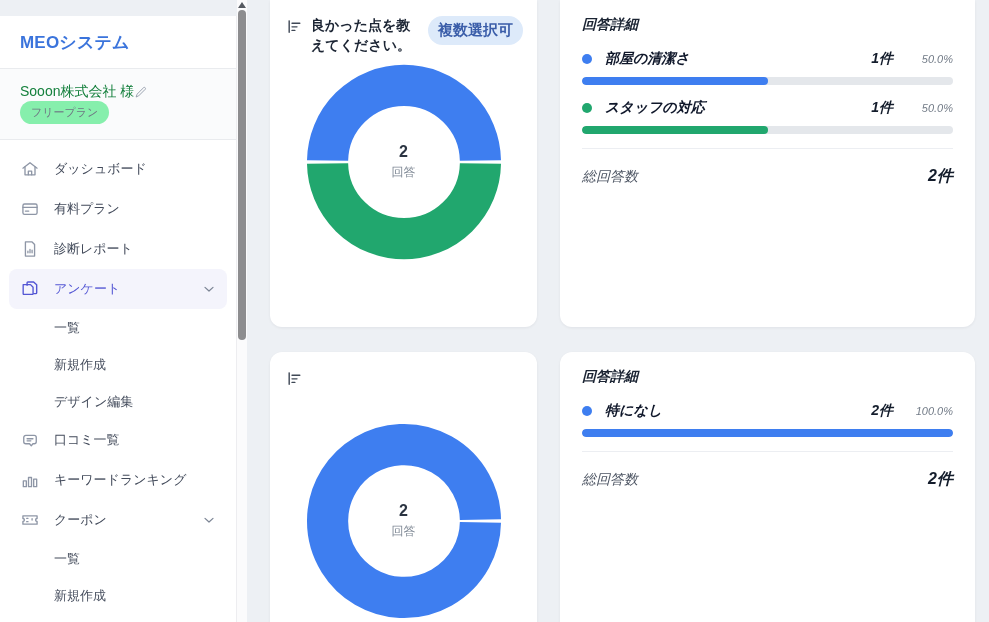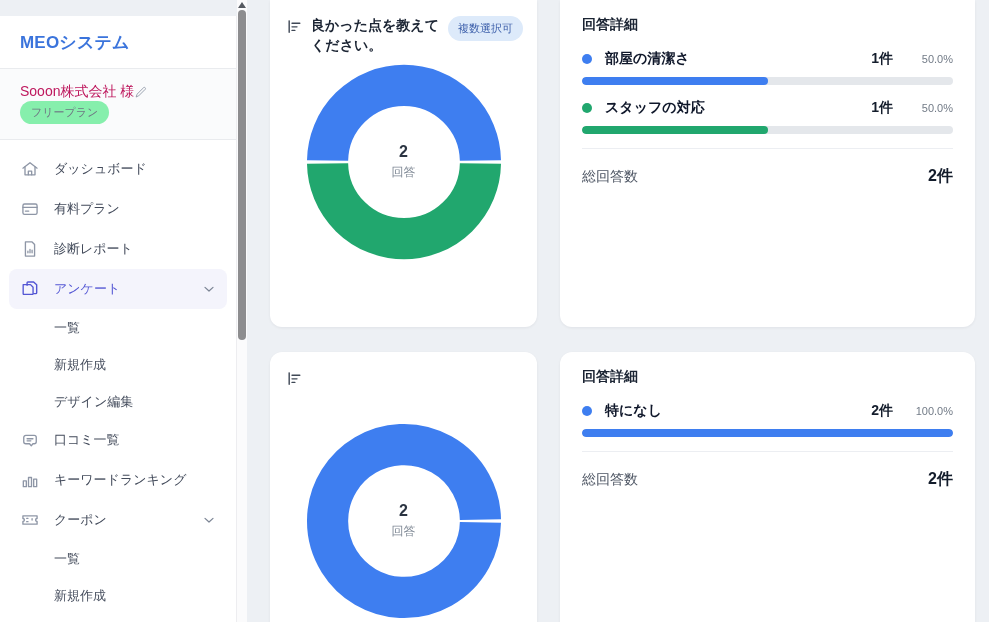--- a/index.html
+++ b/index.html
@@ -12,21 +12,21 @@
   }
 
   
   .sidebar {
     position:absolute; left:0; top:16px; width:237px; height:622px;
     background:#ffffff; border-right:1px solid #ededf0;
   }
   .sb-header { padding:15px 20px 14px; border-bottom:1px solid #e9ebee; }
   .sb-title { font-size:17px; font-weight:700; color:#3b74dc; letter-spacing:.2px; }
   .sb-account { background:#fafbfc; padding:14px 20px 15px; border-bottom:1px solid #e9ebee; }
-  .sb-name-row { display:flex; align-items:center; font-size:14px; color:#be185d; font-weight:500; }
+  .sb-name-row { display:flex; align-items:center; font-size:14px; color:#15803d; font-weight:500; }
   .sb-plan {
     display:inline-block; background:#86efac; color:#6e7683;
     font-size:11px; padding:4px 11px; border-radius:999px;
   }
   .nav { padding:9px 9px 0; }
   .nav-item {
     display:flex; align-items:center; height:40px; padding:0 10px 0 11px;
     font-size:13px; color:#434b5b; border-radius:8px; cursor:pointer;
   }
   .nav-item .ni-icon { width:20px; height:20px; margin-right:14px; color:#8e96a6; flex:none; display:flex; align-items:center; }
@@ -61,35 +61,35 @@
   .card-q1 { left:23px; top:0;   width:267px; height:327px; border-radius:0 0 12px 12px; }
   .card-d1 { left:313px; top:0;  width:415px; height:327px; border-radius:0 0 12px 12px; }
   .card-q2 { left:23px; top:352px;  width:267px; height:300px; border-radius:12px; }
   .card-d2 { left:313px; top:352px; width:415px; height:300px; border-radius:12px; }
 
   
   .q-head { display:flex; align-items:flex-start; padding:15px 14px 0 16px; }
   .q-icon { color:#3f4856; margin-top:3px; flex:none; }
   .q-title { font-size:14px; font-weight:600; color:#1c2534; line-height:1.45; margin:0 8px; flex:1; }
   .q-badge {
-    flex:none; background:#ddeafa; color:#3a5da9; font-size:11px; font-weight:400;
+    flex:none; background:#ddeafa; color:#3a5da9; font-size:15px; font-weight:700;
     padding:5px 10px; border-radius:999px; margin-top:1px; white-space:nowrap;
   }
   .donut-wrap { position:relative; width:196px; height:196px; margin:8px auto 0; }
   .donut-wrap.lower { margin-top:36px; }
   .donut-wrap svg { width:196px; height:196px; display:block; }
   .donut-center {
     position:absolute; inset:0; display:flex; flex-direction:column;
     align-items:center; justify-content:center; pointer-events:none;
   }
   .dc-value { font-size:16px; font-weight:600; color:#2b3442; }
   .dc-label { font-size:12px; color:#808a96; margin-top:3px; }
 
   
-  .d-body { padding:16px 22px; }
+  .d-body { padding:16px 22px;font-style:italic; }
   .d-head { font-size:14px; font-weight:700; color:#1b2433; margin-bottom:16px; }
   .d-row-label { display:flex; align-items:center; }
   .dot { width:10px; height:10px; border-radius:50%; flex:none; }
   .d-label { font-size:14px; font-weight:600; color:#0f172a; margin-left:13px; }
   .d-count { font-size:14px; font-weight:700; color:#141d2c; margin-left:auto; }
   .d-pct { font-size:11px; color:#727b87; width:52px; text-align:right; margin-left:8px; }
   .bar-track { height:8px; background:#e4e7eb; border-radius:99px; margin:9px 0 14px; overflow:hidden; }
   .bar-fill { height:8px; border-radius:99px; width:0; }
   .d-divider { border-top:1px solid #eceef2; margin-top:14px; }
   .d-total { display:flex; align-items:center; margin-top:17px;gap:8px; }

